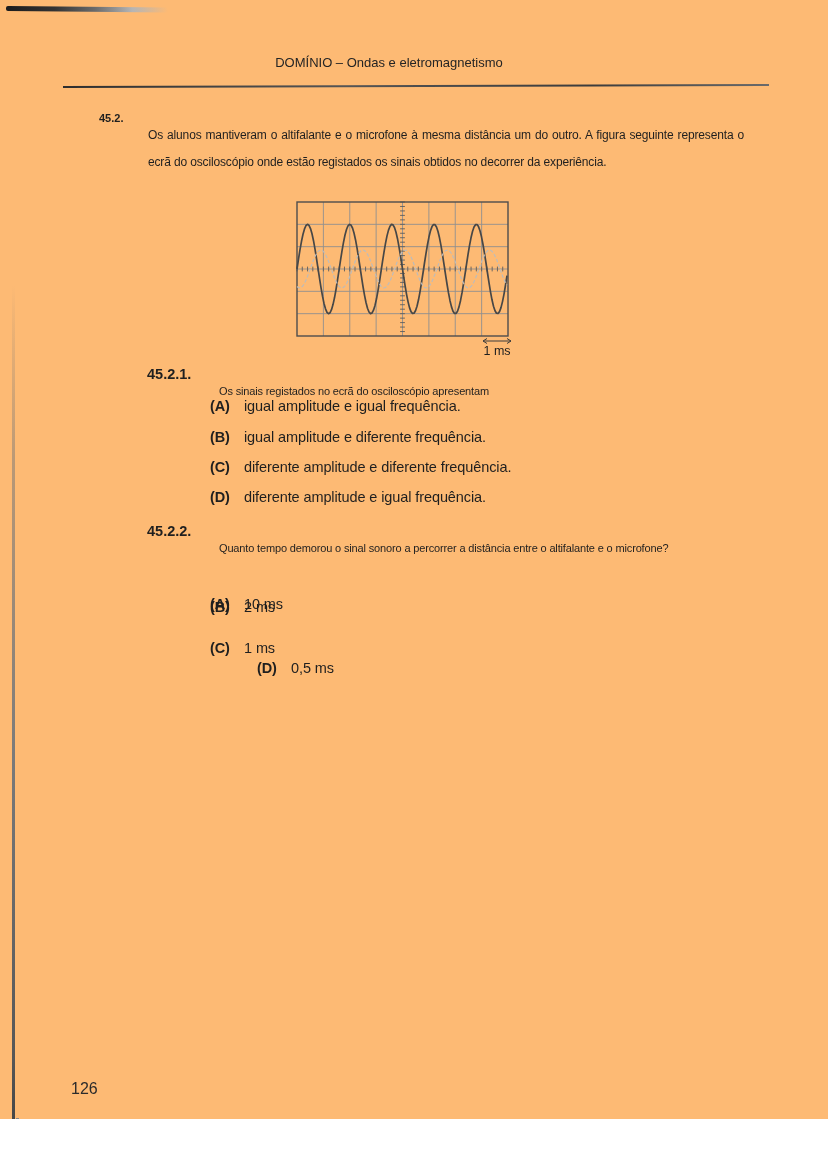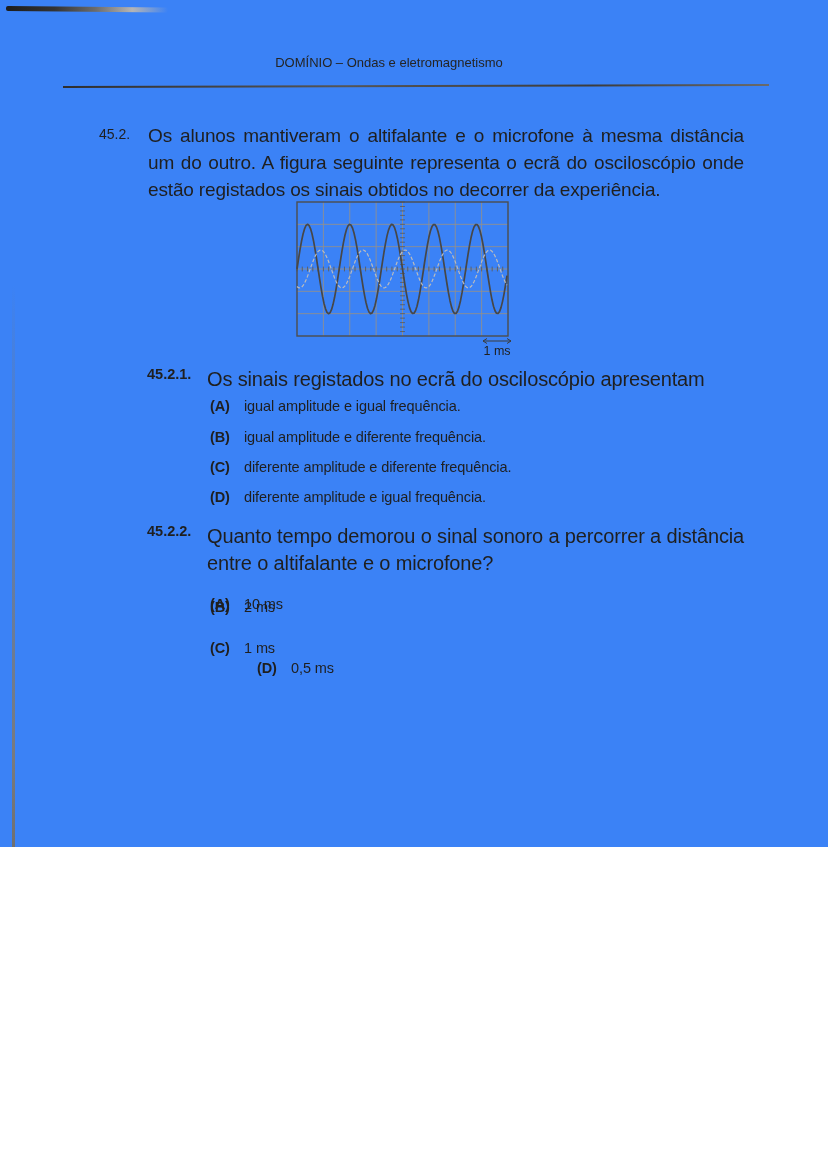--- a/index.html
+++ b/index.html
@@ -1,17 +1,17 @@
 <!DOCTYPE html>
 <html lang="pt"><head>
 <meta charset="utf-8">
 <style>
   html,body{margin:0;padding:0;background:#ffffff;}
   .page{
-    position:relative;width:828px;height:847px;background:#3b82f6;
+    position:relative;width:828px;height:1119px;background:#fdba74;
     font-family:"Liberation Sans",sans-serif;color:#1f1f1f;overflow:hidden;
   }
   
   .streak-top{
     position:absolute;left:6px;top:6px;width:162px;height:5px;border-radius:2px;
     background:linear-gradient(to right,#1c1c1c,#333 30%,#6b6b6b 55%,#b5b5b5 78%,rgba(255,255,255,0));
     transform:rotate(0.5deg);transform-origin:left center;
   }
   .left-edge{
     position:absolute;left:12px;top:285px;width:2.5px;height:862px;
@@ -29,27 +29,27 @@
   
   .header-title{
     position:absolute;top:55px;left:0;width:778px;text-align:center;
     font-size:13px;color:#242424;
   }
   .header-rule{
     position:absolute;top:85px;left:63px;width:706px;height:2px;
     background:linear-gradient(to right,#2e2e2e,#555 40%,#3c3c3c 75%,#6a6a6a);
     transform:rotate(-0.15deg);
   }
-  .qnum-main{position:absolute;left:99px;top:126px;font-size:14px;font-weight:normal;}
+  .qnum-main{position:absolute;left:99px;top:112px;font-size:11px;font-weight:bold;}
   .qtext-main{
     position:absolute;left:148px;top:122px;width:596px;margin:0;
-    font-size:19px;line-height:27px;text-align:justify;letter-spacing:-0.15px;
+    font-size:12px;line-height:27px;text-align:justify;letter-spacing:-0.15px;
   }
   .sq-num{position:absolute;font-size:14.5px;font-weight:bold;}
-  .sq-text{position:absolute;margin:0;font-size:20px;line-height:27px;letter-spacing:-0.15px;}
+  .sq-text{position:absolute;margin:12px;font-size:11px;line-height:27px;letter-spacing:-0.15px;}
   .option{position:absolute;left:210px;font-size:14.5px;letter-spacing:-0.1px;white-space:nowrap;}
   .opt-letter{display:inline-block;width:34px;font-weight:bold;}
   
   .scope-wrap{position:absolute;left:296px;top:201px;}
   .scale-wrap{position:absolute;left:479px;top:337px;width:36px;text-align:center;}
   .scale-arrow{display:block;margin:0 auto;}
   .scale-label{display:block;font-size:12.5px;color:#1f1f1f;margin-top:-1px;}
   
   .page-number{position:absolute;left:71px;top:1080px;font-size:16px;font-weight:normal;color:#2b2b2b;}
 </style>

